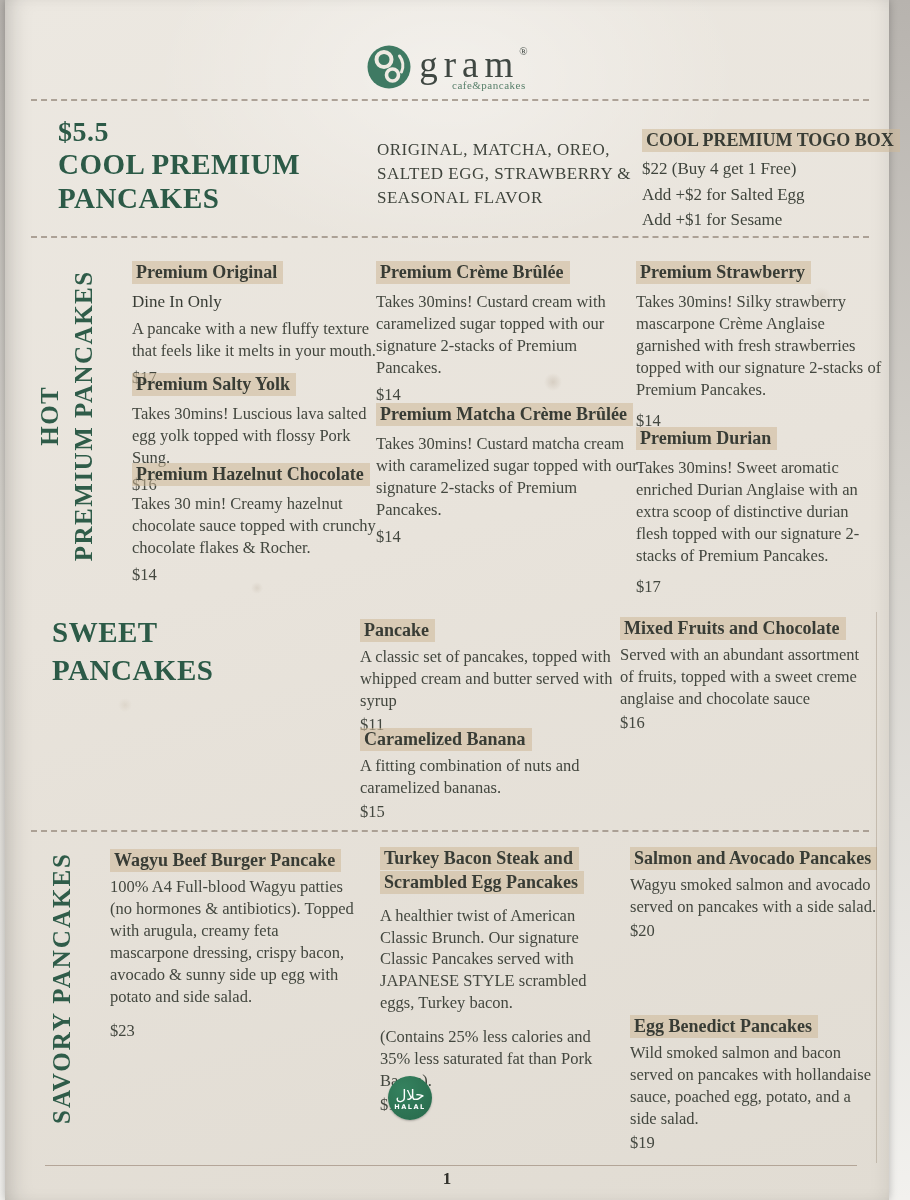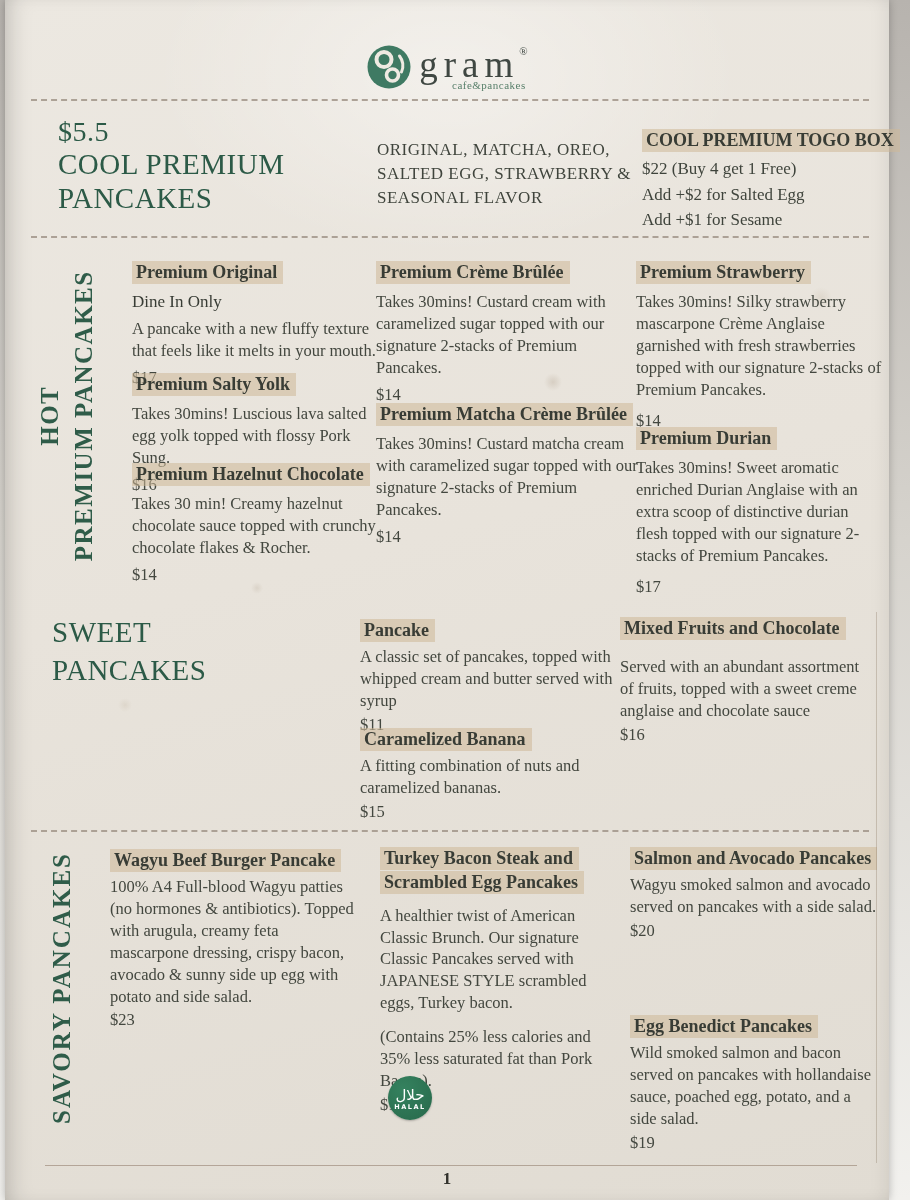--- a/index.html
+++ b/index.html
@@ -23,21 +23,21 @@
   .divider{position:absolute;left:26px;width:838px;border-top:2px dashed #a2968a;opacity:.85;}
   .crease{position:absolute;width:1px;background:rgba(130,110,85,.30);}
 
   
   .brand{position:absolute;left:0;right:0;top:44px;display:flex;justify-content:center;align-items:flex-start;gap:7px;}
   .brand .word{position:relative;color:#3f4742;font-size:37px;letter-spacing:6px;line-height:1;padding-top:2px;}
   .brand .reg{font-size:11px;vertical-align:top;letter-spacing:0;}
   .brand .tag{position:absolute;right:2px;top:36px;font-size:11px;letter-spacing:.5px;color:#577f6a;}
 
   
-  .ghead{color:#2c5a47;font-weight:normal;line-height:1.16;letter-spacing:.5px;}
+  .ghead{color:#2c5a47;font-weight:bold;line-height:1.16;letter-spacing:.5px;}
   .vlabel{position:absolute;color:#2f5c49;font-weight:bold;text-align:center;transform:rotate(-90deg);}
 
   
   .item{position:absolute;color:#43473f;font-size:16.5px;line-height:1.33;}
   .hl{background:rgba(206,184,152,.55);padding:1px 6px 2px 4px;border-radius:0;
       -webkit-box-decoration-break:clone;box-decoration-break:clone;}
   .ttl{font-size:18px;font-weight:bold;color:#383c35;margin-bottom:7px;line-height:1.35;}
   .ttl.nowrap .hl{white-space:nowrap;}
   .sub{font-weight:normal;font-size:17px;color:#383c35;margin-bottom:4px;}
   .desc{margin:0;}
@@ -145,33 +145,33 @@
       <div class="ttl nowrap" style="margin-bottom:4px"><span class="hl">Pancake</span></div>
       <div class="desc">A classic set of pancakes, topped with whipped cream and butter served with syrup</div>
       <div class="price" style="margin-top:2px">$11</div>
     </div>
     <div class="item" style="left:355px;top:727px;width:262px">
       <div class="ttl nowrap" style="margin-bottom:4px"><span class="hl">Caramelized Banana</span></div>
       <div class="desc">A fitting combination of nuts and caramelized bananas.</div>
       <div class="price" style="margin-top:2px">$15</div>
     </div>
     <div class="item" style="left:615px;top:616px;width:255px">
-      <div class="ttl nowrap" style="margin-bottom:16px"><span class="hl">Mixed Fruits and Chocolate</span></div>
+      <div class="ttl nowrap" style="margin-bottom:4px"><span class="hl">Mixed Fruits and Chocolate</span></div>
       <div class="desc">Served with an abundant assortment of fruits, topped with a sweet creme anglaise and chocolate sauce</div>
       <div class="price" style="margin-top:2px">$16</div>
     </div>
 
     <div class="divider" style="top:830px"></div>
 
     <div class="vlabel" style="left:-98px;top:974px;width:310px;font-size:25px;letter-spacing:2px">SAVORY PANCAKES</div>
 
     <div class="item" style="left:105px;top:848px;width:246px">
       <div class="ttl nowrap" style="margin-bottom:4px"><span class="hl">Wagyu Beef Burger Pancake</span></div>
       <div class="desc">100% A4 Full-blood Wagyu patties (no hormones &amp; antibiotics). Topped with arugula, creamy feta mascarpone dressing, crispy bacon, avocado &amp; sunny side up egg with potato and side salad.</div>
-      <div class="price" style="margin-top:1px">$23</div>
+      <div class="price" style="margin-top:12px">$23</div>
     </div>
 
     <div class="item" style="left:375px;top:846px;width:232px">
       <div class="ttl" style="margin-bottom:10px"><span class="hl">Turkey Bacon Steak and Scrambled Egg Pancakes</span></div>
       <div class="desc">A healthier twist of American Classic Brunch. Our signature Classic Pancakes served with JAPANESE STYLE scrambled eggs, Turkey bacon.</div>
       <div class="note">(Contains 25% less calories and 35% less saturated fat than Pork Bacon).</div>
       <div class="price" style="margin-top:2px">$18</div>
     </div>
     <div class="halal" style="left:383px;top:1076px">
       <span class="ar">حلال</span>

